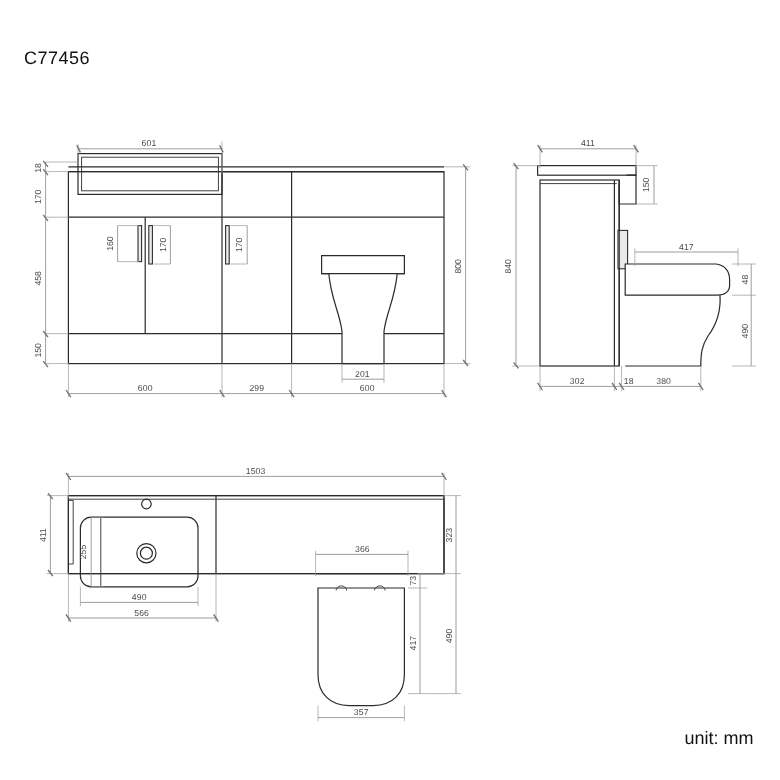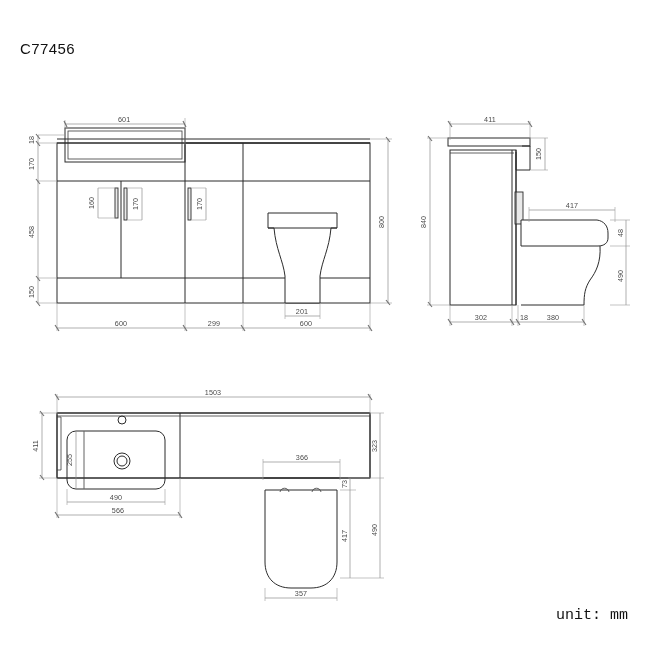--- a/index.html
+++ b/index.html
@@ -29,21 +29,21 @@
     letter-spacing: 0.4px;
     color: #111;
     font-family: "Liberation Sans", sans-serif;
   }
   .unit-text {
     position: absolute;
     right: 22px;
     bottom: 26px;
     font-size: 15px;
     color: #111;
-    font-family: Liberation Mono, monospace;
+    font-family: Liberation Sans, sans-serif;
     margin-top: 24px;
   }
   svg { display:block; }
   .obj { fill: none; stroke: #2b2b2b; stroke-width: 1; }
   .obj-fill { fill: #ffffff; stroke: #2b2b2b; stroke-width: 1; }
   .obj-thin { fill: none; stroke: #3a3a3a; stroke-width: 0.8; }
   .handle { fill: #e9e9e9; stroke: #2b2b2b; stroke-width: 0.9; }
   .dim { fill:none; stroke: #8c8c8c; stroke-width: 0.7; }
   .dimext { fill:none; stroke: #9a9a9a; stroke-width: 0.6; }
   .tick { stroke: #6f6f6f; stroke-width: 1.1; }

